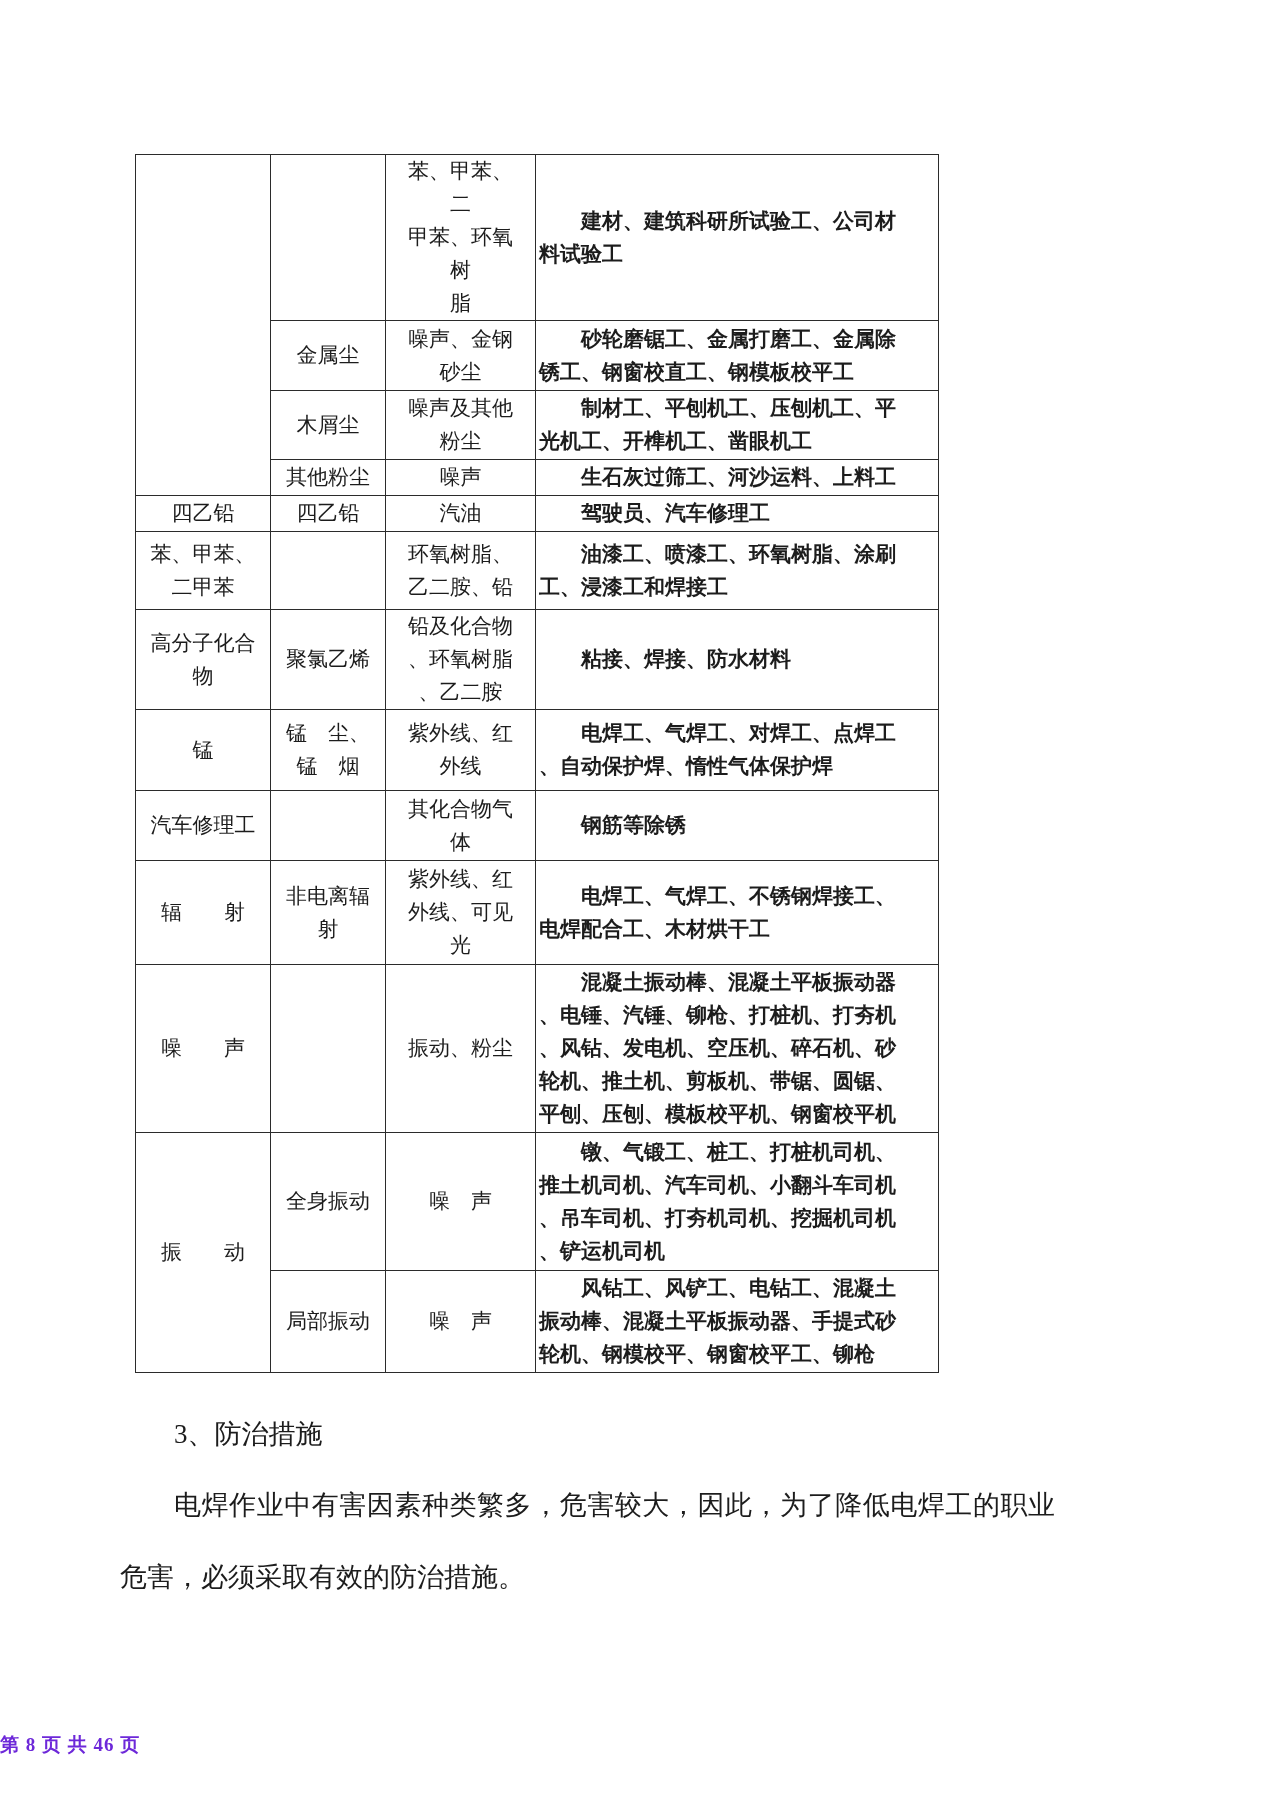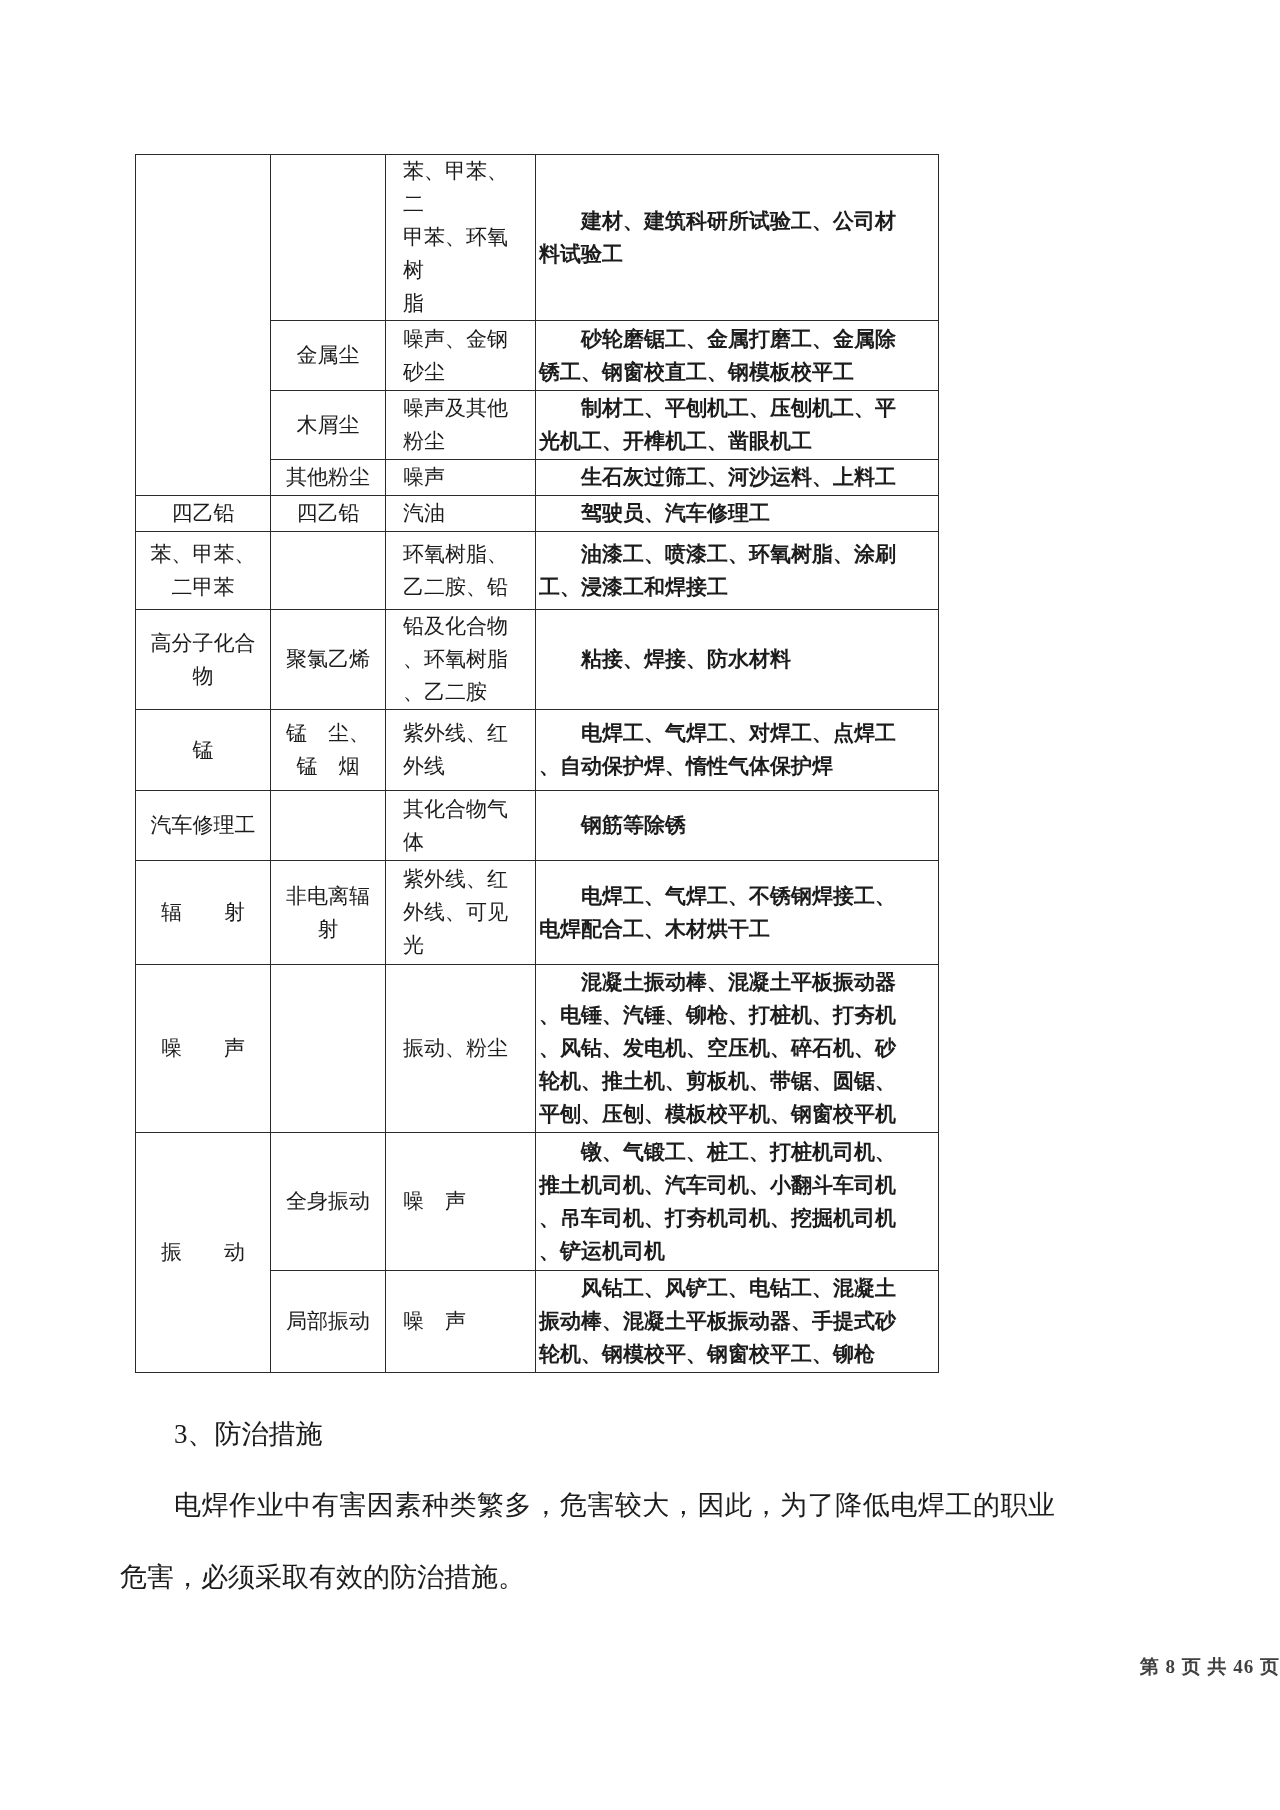--- a/index.html
+++ b/index.html
@@ -14,29 +14,29 @@
     margin:154px 0 0 135px;
   }
   td{
     border:1.5px solid #2b2b2b;
     font-size:21px;line-height:33px;
     white-space:pre-line;vertical-align:middle;
     overflow:hidden;padding:0;
   }
   td.c1{text-align:center;padding:0 6px;}
   td.c2{text-align:center;padding:0 8px;}
-  td.c3{padding:0 17px;}
+  td.c3{text-align:center;padding:0 17px;}
   td.c4{text-align:left;padding:1px 5px 1px 3px;text-indent:2em;font-weight:bold;}
   .bodytext{margin:26px 17px 0 120px;width:935px;font-size:27px;}
   .bodytext .line{line-height:70px;text-indent:2em;white-space:nowrap;}
   .bodytext .para{line-height:72px;text-indent:2em;text-align:justify;}
   .footer{
-    position:absolute;top:1654px;left:0;width:100%;
-    text-align:right;font-size:19px;font-weight:bold;
-    letter-spacing:1px;color:#404040;
+    position:absolute;top:1732px;left:0;width:100%;
+    text-align:left;font-size:19px;font-weight:bold;
+    letter-spacing:1px;color:#6d28d9;
   }
 </style>
 </head>
 <body>
 
 <div class="page">
 
   <table class="hazard">
     <colgroup>
         <col style="width: 135px;">

